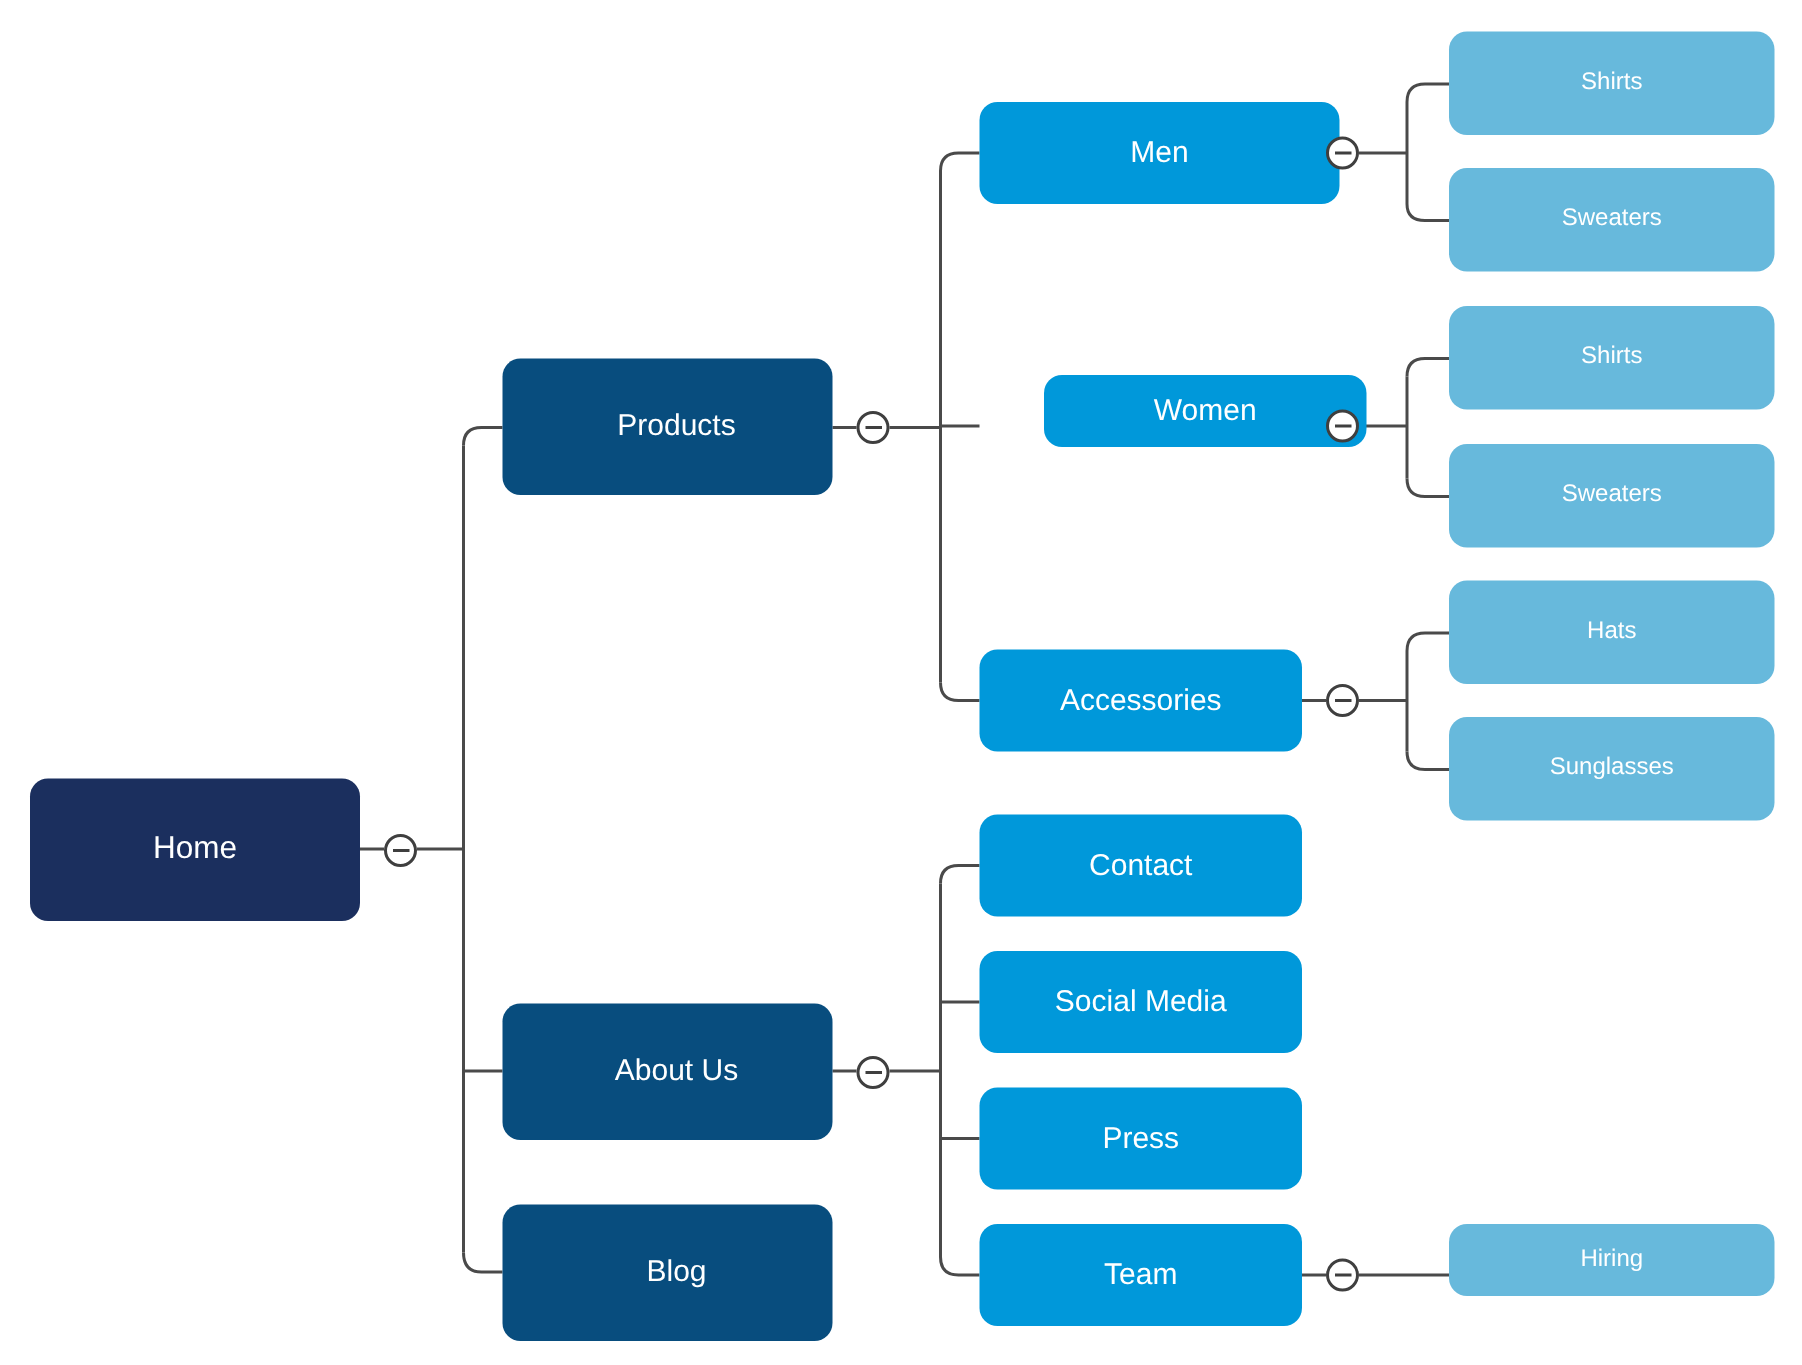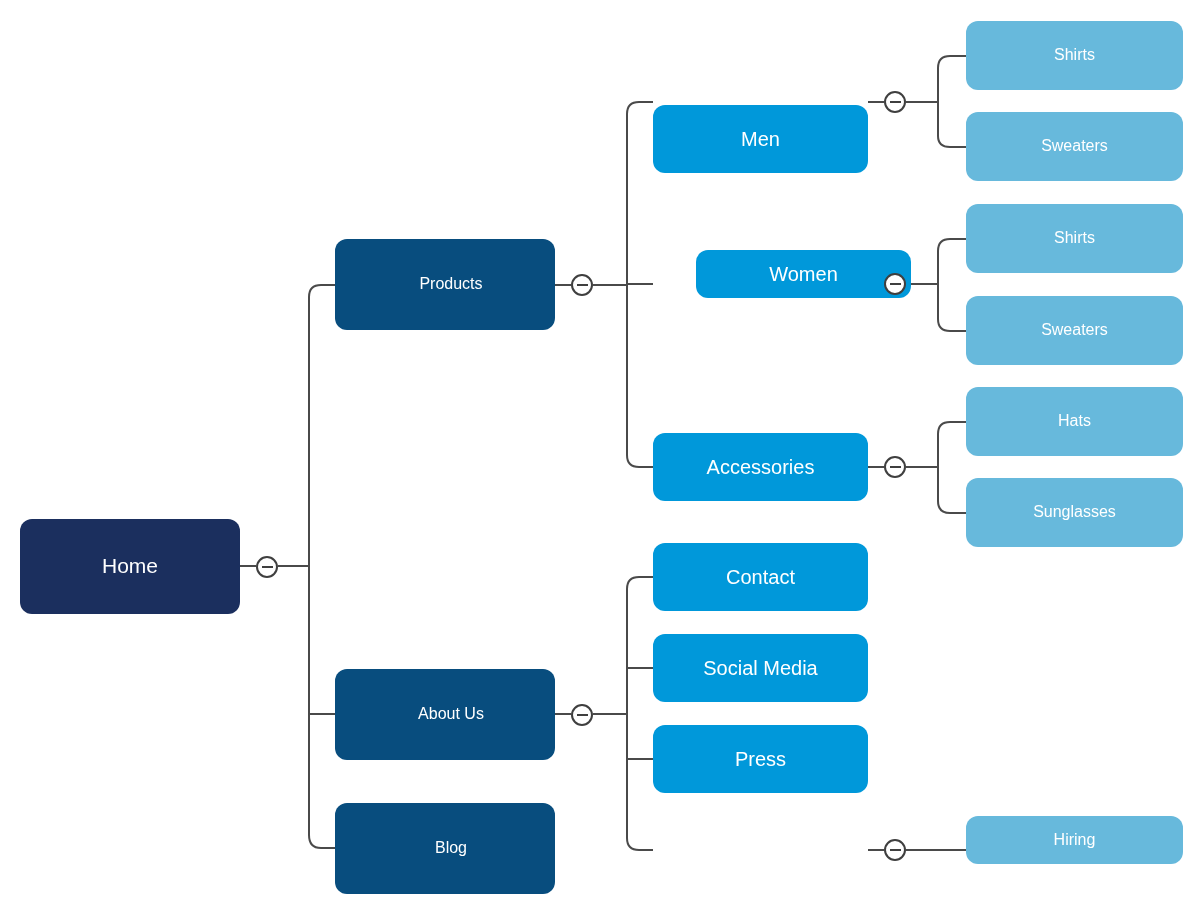--- a/index.html
+++ b/index.html
@@ -43,21 +43,21 @@
     text-align: center;
     line-height: 1.15;
     user-select: none;
   }
   .node-label {
     display: block;
     padding: 0 10px;
     white-space: nowrap;
   }
   .lvl-root  { background: #1b2f5e; font-size: 21px; }
-  .lvl-1     { background: #084d7e; font-size: 16px; padding-left: 12px; }
+  .lvl-1     { background: #084d7e; font-size: 20px; padding-left: 12px; }
   .lvl-2     { background: #0098da; font-size: 20px; }
   .lvl-3     { background: #67b9dc; font-size: 16px; }
 
   .toggle {
     position: absolute;
     box-sizing: border-box;
     width: 22px;
     height: 22px;
     border: 2px solid #3f3f3f;
     border-radius: 50%;
@@ -159,21 +159,21 @@
       <span class="node-label">About Us</span>
     </div>
     <div class="toggle" style="left: 571px; top: 703.5px;">
       <span class="minus"></span>
     </div>
 
     <div class="node lvl-1" style="left: 335px; top: 803px; width: 220px; height: 91px;">
       <span class="node-label">Blog</span>
     </div>
 
-    <div class="node lvl-2" style="left: 653px; top: 68px; width: 215px; height: 68px; margin-top: 37px;">
+    <div class="node lvl-2" style="left: 653px; top: 68px; width: 240px; height: 68px;">
       <span class="node-label">Men</span>
     </div>
     <div class="toggle" style="left: 884px; top: 91px;">
       <span class="minus"></span>
     </div>
 
     <div class="node lvl-2" style="left: 653px; top: 250px; width: 215px; height: 48px; margin-left: 43px;">
       <span class="node-label">Women</span>
     </div>
     <div class="toggle" style="left: 884px; top: 273px;">
@@ -189,20 +189,23 @@
 
     <div class="node lvl-2" style="left: 653px; top: 543px; width: 215px; height: 68px;">
       <span class="node-label">Contact</span>
     </div>
     <div class="node lvl-2" style="left: 653px; top: 725px; width: 215px; height: 68px;">
       <span class="node-label">Press</span>
     </div>
     <div class="node lvl-2" style="left: 653px; top: 634px; width: 215px; height: 68px;">
       <span class="node-label">Social Media</span>
     </div>
+    <div class="node lvl-2" style="left: 653px; top: 816px; width: 215px; height: 68px;">
+      <span class="node-label">Team</span>
+    </div>
     <div class="toggle" style="left: 884px; top: 839px;">
       <span class="minus"></span>
     </div>
 
     <div class="node lvl-3" style="left: 966px; top: 21px; width: 217px; height: 69px;">
       <span class="node-label">Shirts</span>
     </div>
     <div class="node lvl-3" style="left: 966px; top: 112px; width: 217px; height: 69px;">
       <span class="node-label">Sweaters</span>
     </div>

